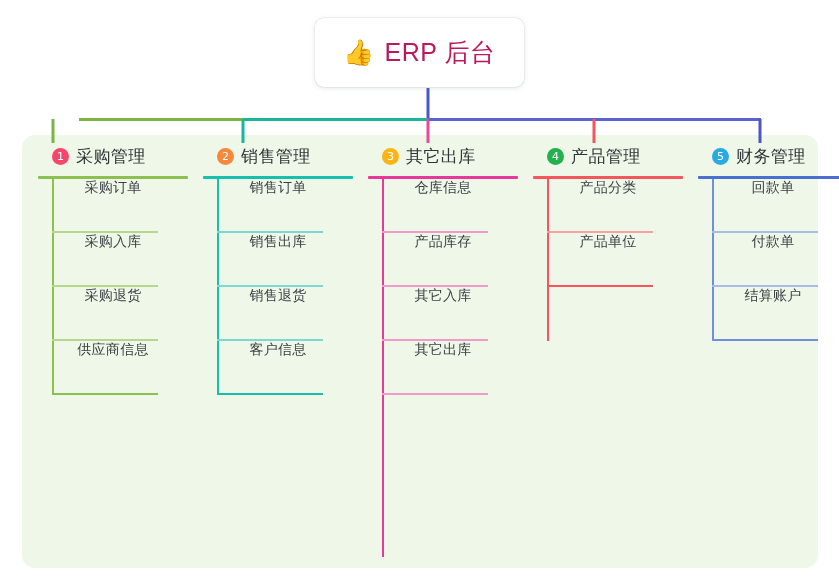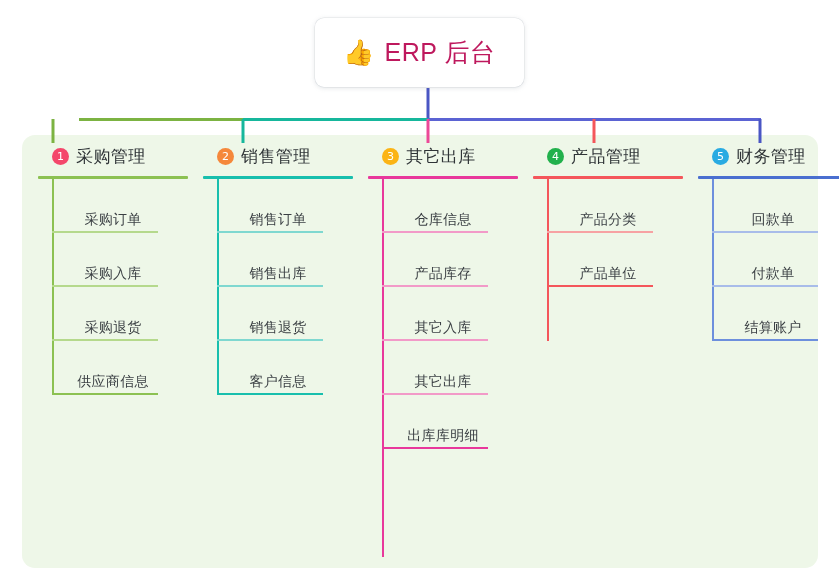--- a/index.html
+++ b/index.html
@@ -119,21 +119,20 @@
     position: absolute;
     left: 14px;
     top: 0;
     width: 2px;
   }
   .leaf {
     position: relative;
     height: 54px;
     box-sizing: border-box;
     display: flex;
-    align-items: flex-end;
     justify-content: center;
   }
   .leaf-text {
     font-size: 14px;
     color: #3a3f43;
     white-space: nowrap;
     padding-bottom: 4px;
     letter-spacing: 0.3px;
   }
   .leaf-rule {
@@ -235,24 +234,20 @@
             <div class="leaf-rule" style="background: rgb(242, 154, 200); width: 106px;"></div>
           </div>
           <div class="leaf">
             <span class="leaf-text">其它入库</span>
             <div class="leaf-rule" style="background: rgb(242, 154, 200); width: 106px;"></div>
           </div>
           <div class="leaf">
             <span class="leaf-text">其它出库</span>
             <div class="leaf-rule" style="background: rgb(242, 154, 200); width: 106px;"></div>
           </div>
-          <div class="leaf">
-            <span class="leaf-text">出库库明细</span>
-            <div class="leaf-rule" style="background: rgb(232, 56, 155); width: 106px;"></div>
-          </div>
         </div>
       </div>
       <div class="branch" style="left: 533px; width: 150px;">
         <div class="branch-head">
           <span class="badge" style="background: rgb(34, 177, 76);">4</span>
           <span class="branch-label">产品管理</span>
         </div>
         <div class="branch-rule" style="background: rgb(244, 86, 91);"></div>
         <div class="leaves">
           <div class="spine" style="background: rgb(244, 86, 91); height: 162px;"></div>

